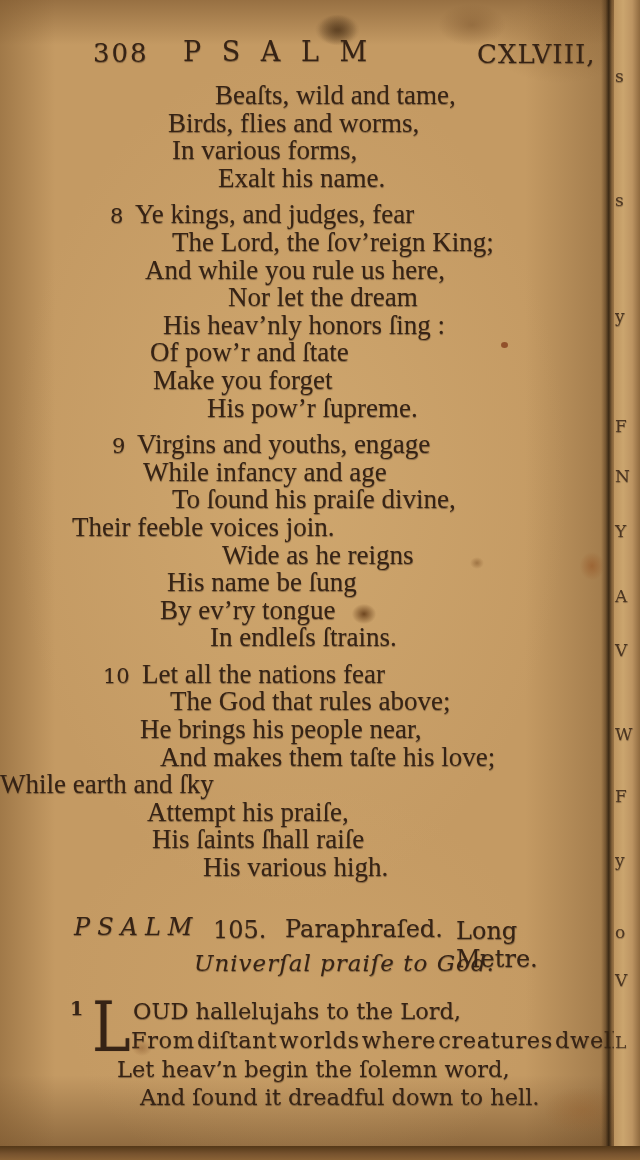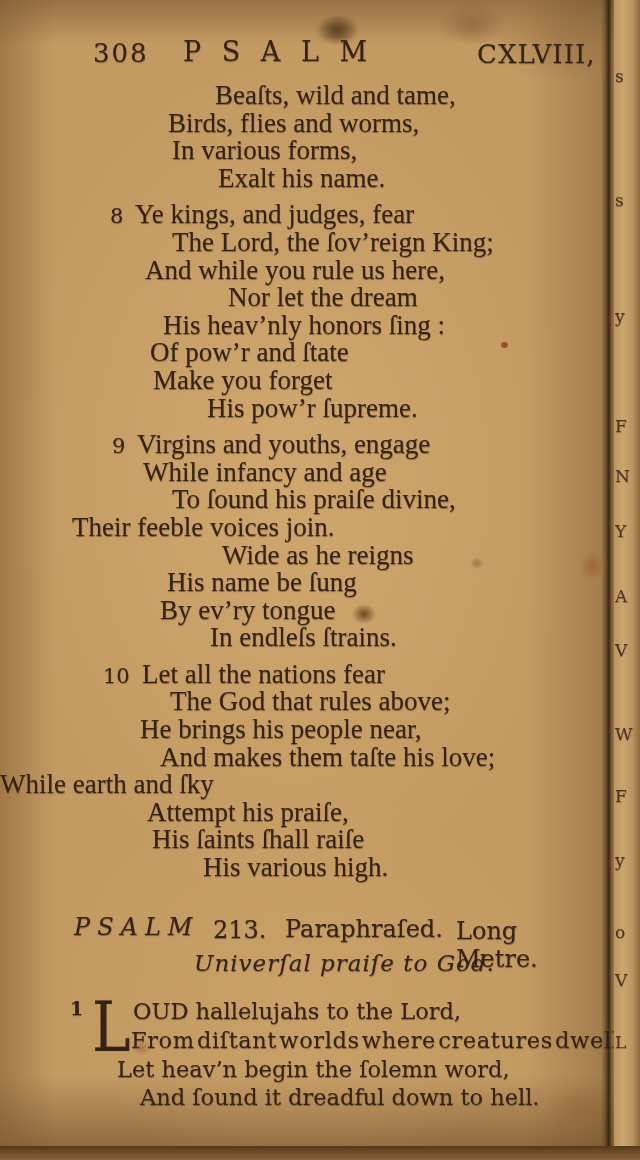--- a/index.html
+++ b/index.html
@@ -112,21 +112,21 @@
         <div class="psalm-line" style="margin-left: 160px;">And makes them taſte his love;</div>
         <div class="psalm-line" style="">While earth and ſky</div>
         <div class="psalm-line" style="margin-left: 147px;">Attempt his praiſe,</div>
         <div class="psalm-line" style="margin-left: 152px;">His ſaints ſhall raiſe</div>
         <div class="psalm-line" style="margin-left: 203px;">His various high.</div>
       </div>
     </div>
 
   <div class="sec-heading">
     <span class="h-psalm">PSALM</span>
-    <span class="h-num">213.</span>
+    <span class="h-num">105.</span>
     <span class="h-par">Paraphraſed.</span>
     <span class="h-met">Long Metre.</span>
   </div>
 
   <div class="subtitle">Univerſal praiſe to God.</div>
 
   <span class="v1num">1</span>
   <span class="dropcap">L</span>
   <div class="v1line v1l1">OUD hallelujahs to the Lord,</div>
   <div class="v1line v1l2">From diſtant worlds where creatures dwell;</div>

